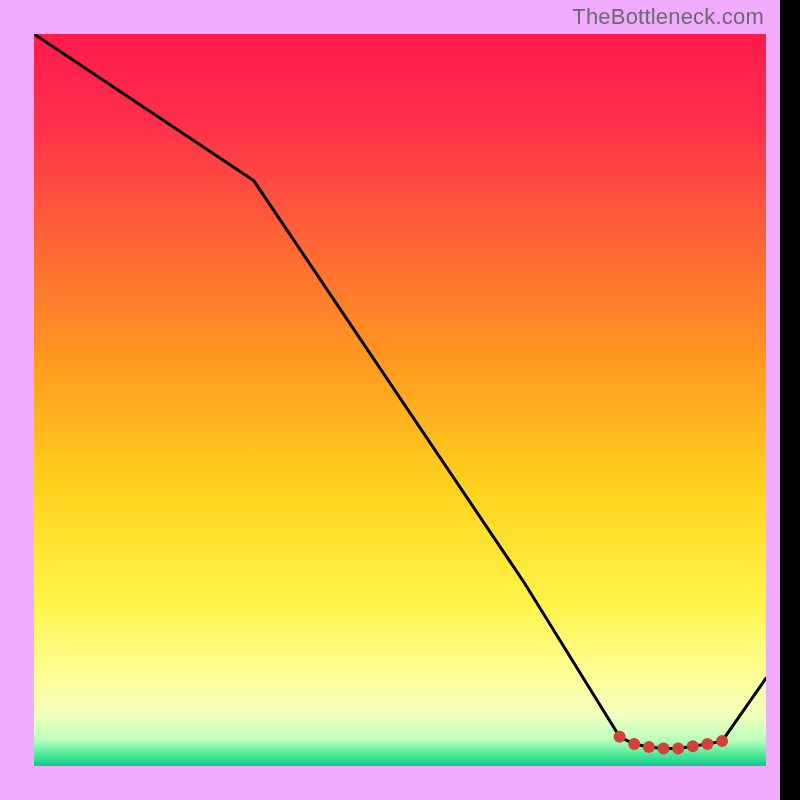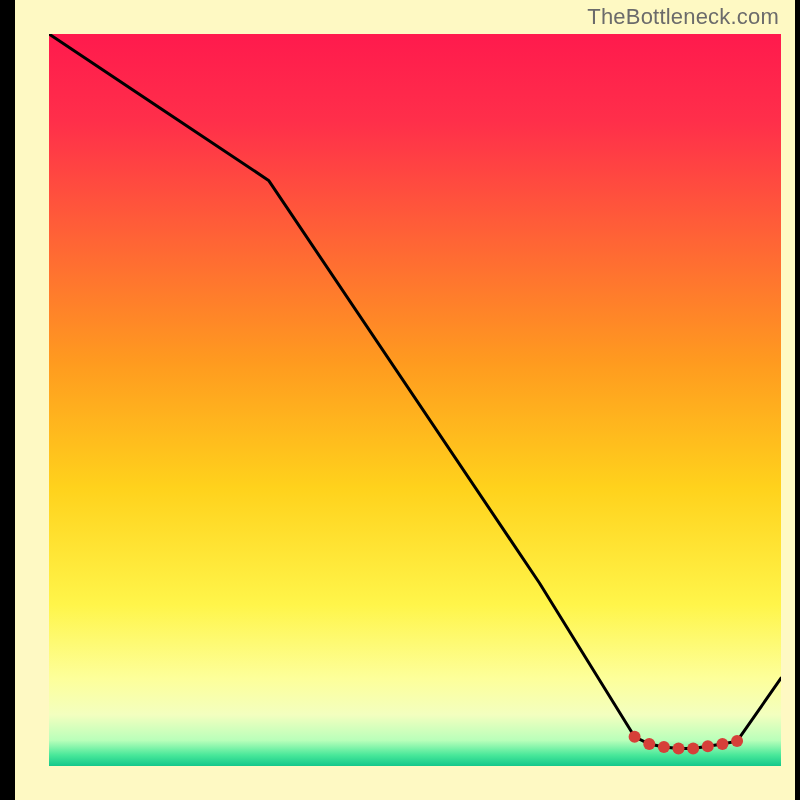--- a/index.html
+++ b/index.html
@@ -8,22 +8,21 @@
     width: 800px;
     height: 800px;
     background: #000;
     overflow: hidden;
     font-family: Arial, Helvetica, sans-serif;
   }
   .frame {
     position: relative;
     width: 780px;
     height: 800px;
-    background: #fef9c3;
-    margin-left: 15px;
+    background: #f0abfc;
   }
   .watermark {
     position: absolute;
     top: 4px;
     right: 16px;
     color: #6b6b6b;
     font-size: 22px;
     font-weight: 400;
     letter-spacing: 0.2px;
   }

